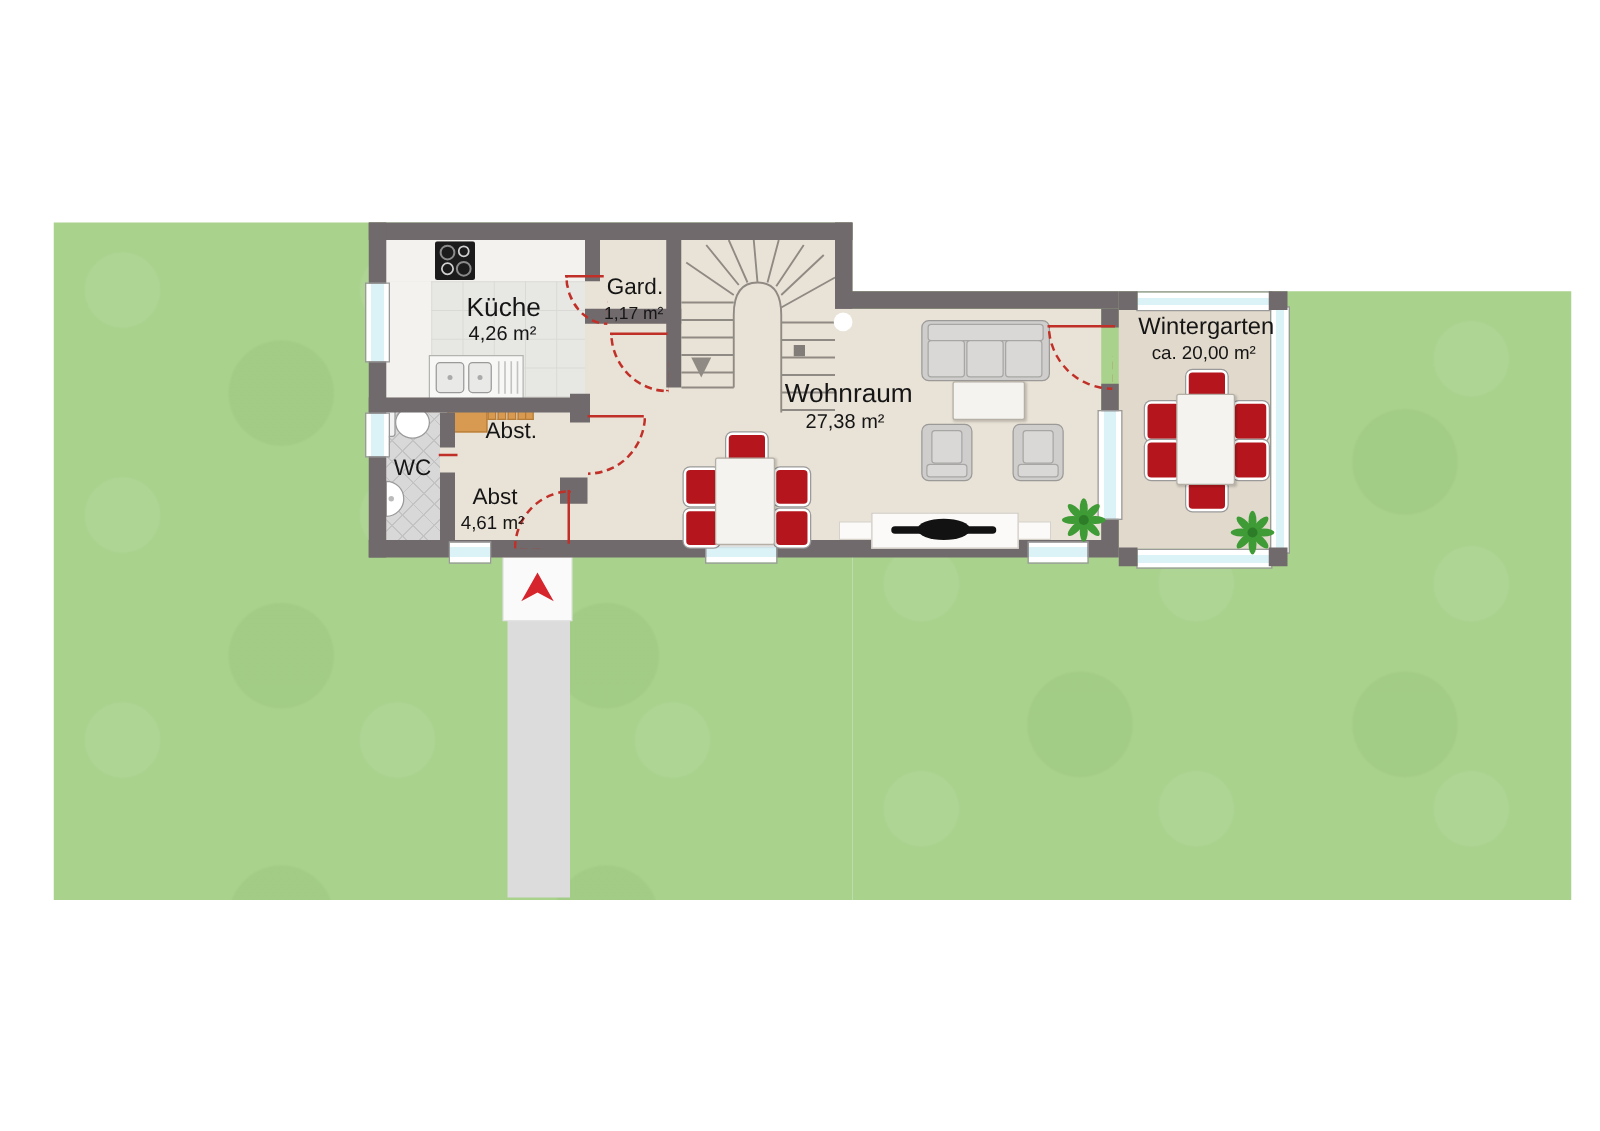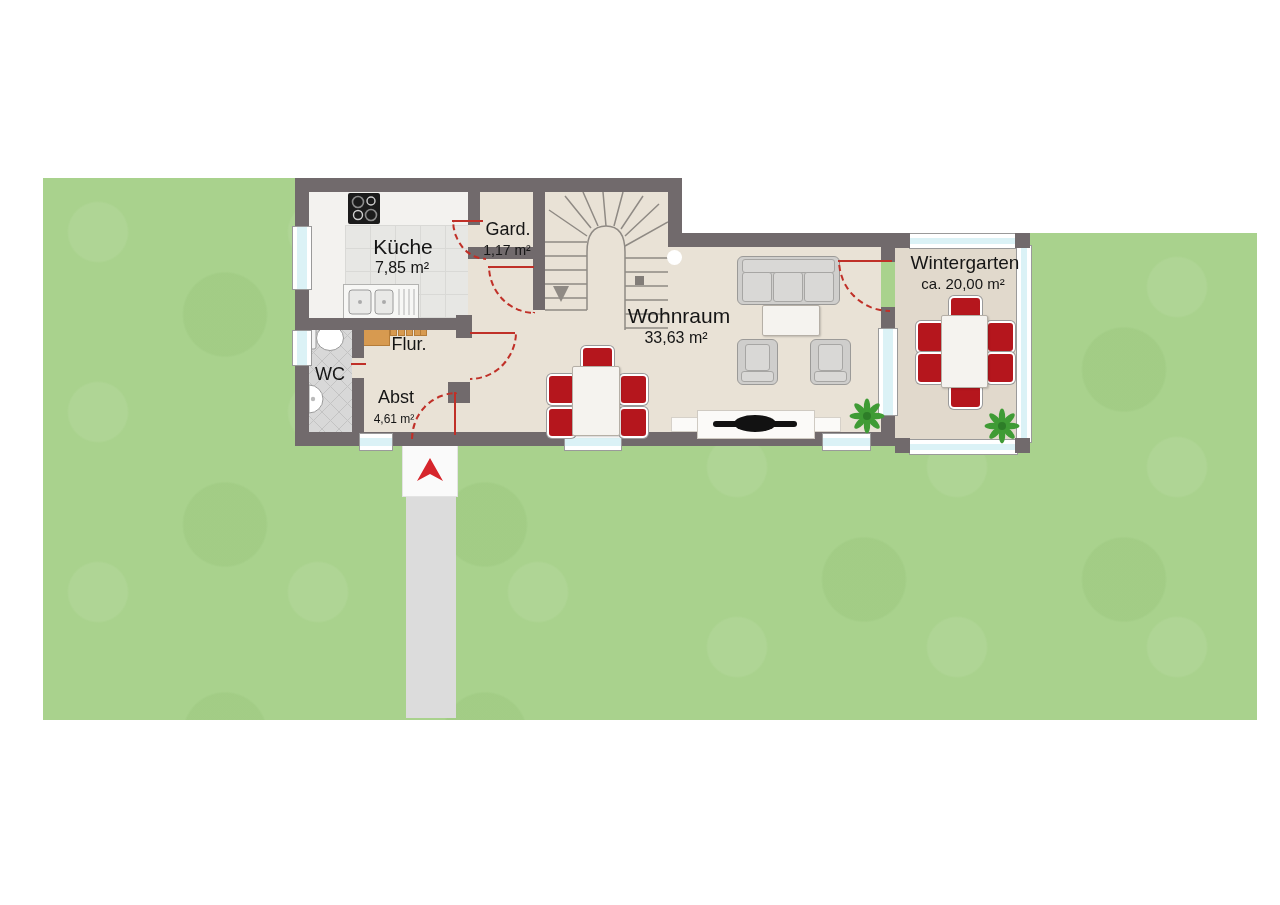--- a/index.html
+++ b/index.html
@@ -222,25 +222,25 @@
   <div class="arc bl" style="left:488px;top:266px;width:45px;height:46px;"></div>
   <div class="leaf" style="left:470px;top:332px;width:45px;height:2px;"></div>
   <div class="arc br" style="left:470px;top:332px;width:45px;height:46px;"></div>
   <div class="leaf" style="left:454px;top:392px;width:2px;height:43px;"></div>
   <div class="arc tl" style="left:411px;top:392px;width:44px;height:45px;"></div>
   <div class="leaf" style="left:351px;top:363px;width:15px;height:2px;"></div>
   <div class="leaf" style="left:838px;top:260px;width:54px;height:2px;"></div>
   <div class="arc bl" style="left:838px;top:260px;width:50px;height:50px;"></div>
 
   <div class="room-label" style="left:403px;top:246px;font-size:21px;">Küche</div>
-  <div class="room-label" style="left:402px;top:268px;font-size:16px;">7,85 m²</div>
+  <div class="room-label" style="left:402px;top:268px;font-size:16px;">4,26 m²</div>
   <div class="room-label" style="left:508px;top:229px;font-size:18px;">Gard.</div>
   <div class="room-label" style="left:507px;top:250px;font-size:14px;">1,17 m²</div>
   <div class="room-label" style="left:679px;top:315px;font-size:21px;">Wohnraum</div>
-  <div class="room-label" style="left:676px;top:338px;font-size:16px;">33,63 m²</div>
+  <div class="room-label" style="left:676px;top:338px;font-size:16px;">27,38 m²</div>
   <div class="room-label" style="left:965px;top:262px;font-size:19px;">Wintergarten</div>
   <div class="room-label" style="left:963px;top:283px;font-size:15px;">ca. 20,00 m²</div>
-  <div class="room-label" style="left:409px;top:344px;font-size:18px;">Flur.</div>
+  <div class="room-label" style="left:409px;top:344px;font-size:18px;">Abst.</div>
   <div class="room-label" style="left:330px;top:374px;font-size:18px;">WC</div>
   <div class="room-label" style="left:396px;top:397px;font-size:18px;">Abst</div>
-  <div class="room-label" style="left:394px;top:419px;font-size:12px;">4,61 m²</div>
+  <div class="room-label" style="left:394px;top:419px;font-size:15px;">4,61 m²</div>
 
 </div>
 
 </body></html>

